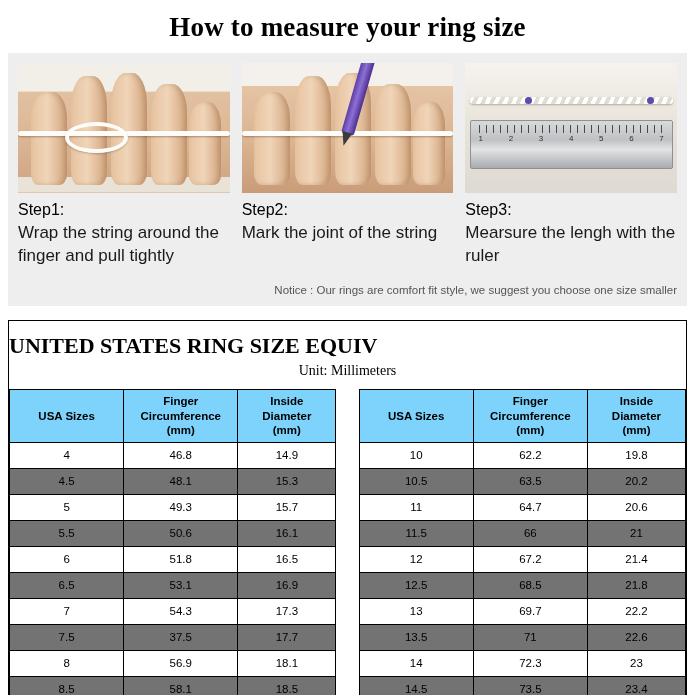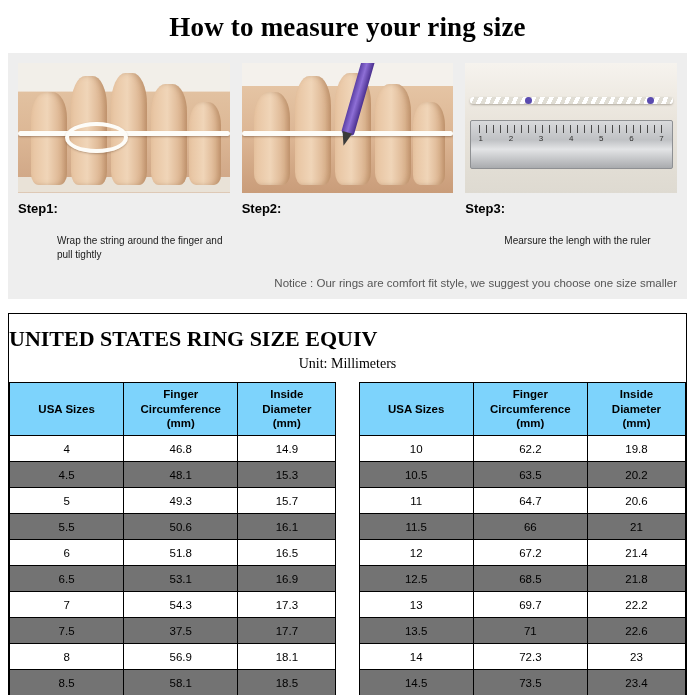--- a/index.html
+++ b/index.html
@@ -163,30 +163,29 @@
   }
   .thread-dot {
     position: absolute;
     top: 26%;
     width: 7px;
     height: 7px;
     border-radius: 50%;
     background: #5a4bb0;
   }
   .step-title {
-    font-weight: bold;
-    font-size: 13px;
+    font-weight: normal;
+    font-size: 16px;
     margin-top: 8px;
-    margin-bottom: 18px;
+    margin-bottom: 3px;
   }
   .step-desc {
-    font-size: 10px;
+    font-size: 17px;
     line-height: 1.35;
     color: #1a1a1a;
-    margin-left: 39px;
   }
   .notice {
     text-align: right;
     font-size: 11.5px;
     color: #555555;
     margin-top: 16px;
     margin-bottom: 2px;
   }
   
   .table-wrap {
@@ -267,20 +266,21 @@
         <div class="photo ph2">
           <div class="finger f1"></div>
           <div class="finger f2"></div>
           <div class="finger f3"></div>
           <div class="finger f4"></div>
           <div class="finger f5"></div>
           <div class="string string-1"></div>
           <div class="pen"></div>
         </div>
         <div class="step-title">Step2:</div>
+        <div class="step-desc">Mark the joint of the string</div>
       </div>
 
       <div class="step">
         <div class="photo ph3">
           <div class="thread"></div>
           <div class="thread-dot" style="left:28%"></div>
           <div class="thread-dot" style="left:86%"></div>
           <div class="ruler">
             <div class="ruler-ticks"></div>
             <div class="ruler-nums">

